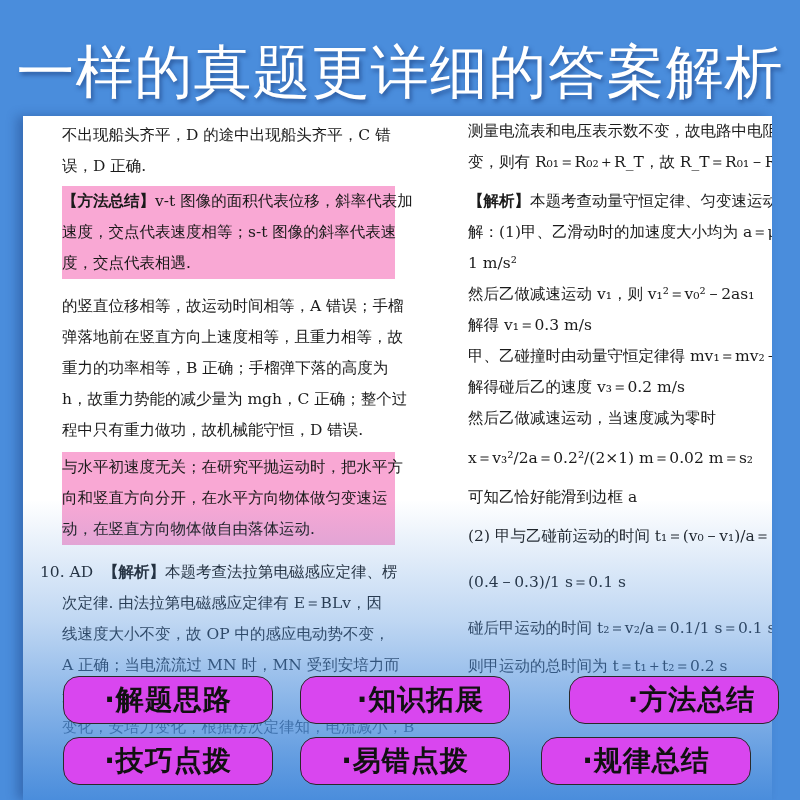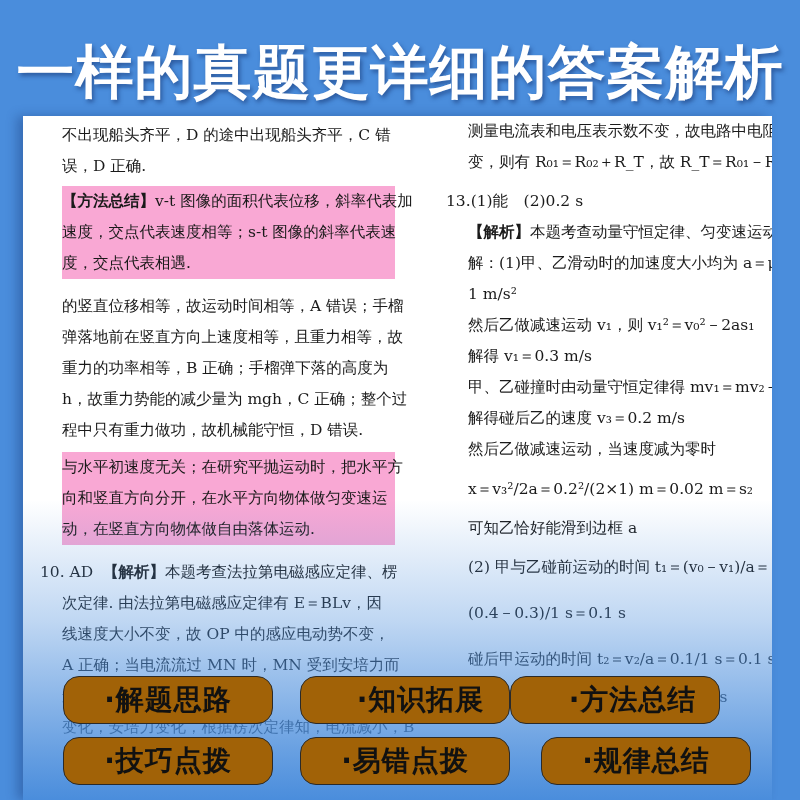--- a/index.html
+++ b/index.html
@@ -10,21 +10,21 @@
     position: relative;
   }
   .banner {
     position: absolute; left: 0; top: 0; width: 800px; height: 116px;
     background: #4a8ddc;
   }
   .banner-title {
     position: absolute; left: 0; right: 0; top: 34px;
     text-align: center;
     font-family: "DejaVu Sans", sans-serif;
-    font-weight: bold;
+    font-weight: normal;
     font-size: 58px;
     letter-spacing: 1px;
     color: #ffffff;
     text-shadow: 2px 3px 4px rgba(20,50,110,0.55);
   }
   .page {
     position: absolute; left: 23px; top: 116px; width: 749px; height: 684px;
     background: #ffffff;
     box-shadow: -6px 0 10px rgba(20,50,110,0.35);
     overflow: hidden;
@@ -42,21 +42,21 @@
   .col-right { left: 423px; width: 330px; }
   .ln { white-space: nowrap; height: 31px; }
   .indent { padding-left: 22px; }
   .hl { background: #f9a8d4; }
   .tag { font-family: "DejaVu Sans", sans-serif; font-weight: bold; }
   .gap { height: 12px; }
   .mathln { height: 48px; line-height: 48px; }
   .tall { height: 46px; line-height: 46px; }
   .btn {
     position: absolute; width: 210px; height: 48px;
-    background: #a16207;
+    background: #d946ef;
     border: 1.5px solid #2a2a2a;
     border-radius: 16px;
     font-family: "DejaVu Sans", sans-serif;
     font-weight: bold;
     font-size: 28px;
     color: #111;
     text-align: center;
     line-height: 45px;
     letter-spacing: 1px;
   }
@@ -102,23 +102,20 @@
     <div class="ln indent">运动，……压变</div>
     <div class="ln indent">变化，安培力变化，根据楞次定律知，电流减小，B</div>
 
   </div>
 
   <div class="col col-right">
     <div style="height:-2px"></div>
     <div class="ln indent">测量电流表和电压表示数不变，故电路中电阻不</div>
     <div class="ln indent">变，则有 R₀₁＝R₀₂＋R_T，故 R_T＝R₀₁－R₀₂.</div>
     <div style="height:8px"></div>
-    <div class="ln">
-      <span>13.</span><span>(1)能　(2)0.2 s</span>
-    </div>
     <div class="ln indent">
       <span class="tag">【解析】</span><span>本题考查动量守恒定律、匀变速运动.</span>
     </div>
     <div class="ln indent">解：(1)甲、乙滑动时的加速度大小均为 a＝μg＝</div>
     <div class="ln indent">1 m/s²</div>
     <div class="ln indent">然后乙做减速运动 v₁，则 v₁²＝v₀²－2as₁</div>
     <div class="ln indent">解得 v₁＝0.3 m/s</div>
     <div class="ln indent">甲、乙碰撞时由动量守恒定律得 mv₁＝mv₂＋mv₃</div>
     <div class="ln indent">解得碰后乙的速度 v₃＝0.2 m/s</div>
     <div class="ln indent">然后乙做减速运动，当速度减为零时</div>
@@ -128,16 +125,16 @@
     <div class="ln indent tall">(0.4－0.3)/1 s＝0.1 s</div>
     <div class="ln indent tall">碰后甲运动的时间 t₂＝v₂/a＝0.1/1 s＝0.1 s</div>
     <div class="ln indent">则甲运动的总时间为 t＝t₁＋t₂＝0.2 s</div>
   </div>
 
   <div class="page-fade"></div>
 </div>
 
 <div class="btn" style="left:63px; top:676px;">·解题思路</div>
 <div class="btn" style="left:300px; top:676px;padding-left:31px;">·知识拓展</div>
-<div class="btn" style="left:510px; top:676px;padding-left:35px;">·方法总结</div>
+<div class="btn" style="left:569px; top:676px;padding-left:35px;">·方法总结</div>
 <div class="btn" style="left:63px; top:737px;">·技巧点拨</div>
 <div class="btn" style="left:300px; top:737px;">·易错点拨</div>
 <div class="btn" style="left:541px; top:737px;">·规律总结</div>
 
 </body></html>

